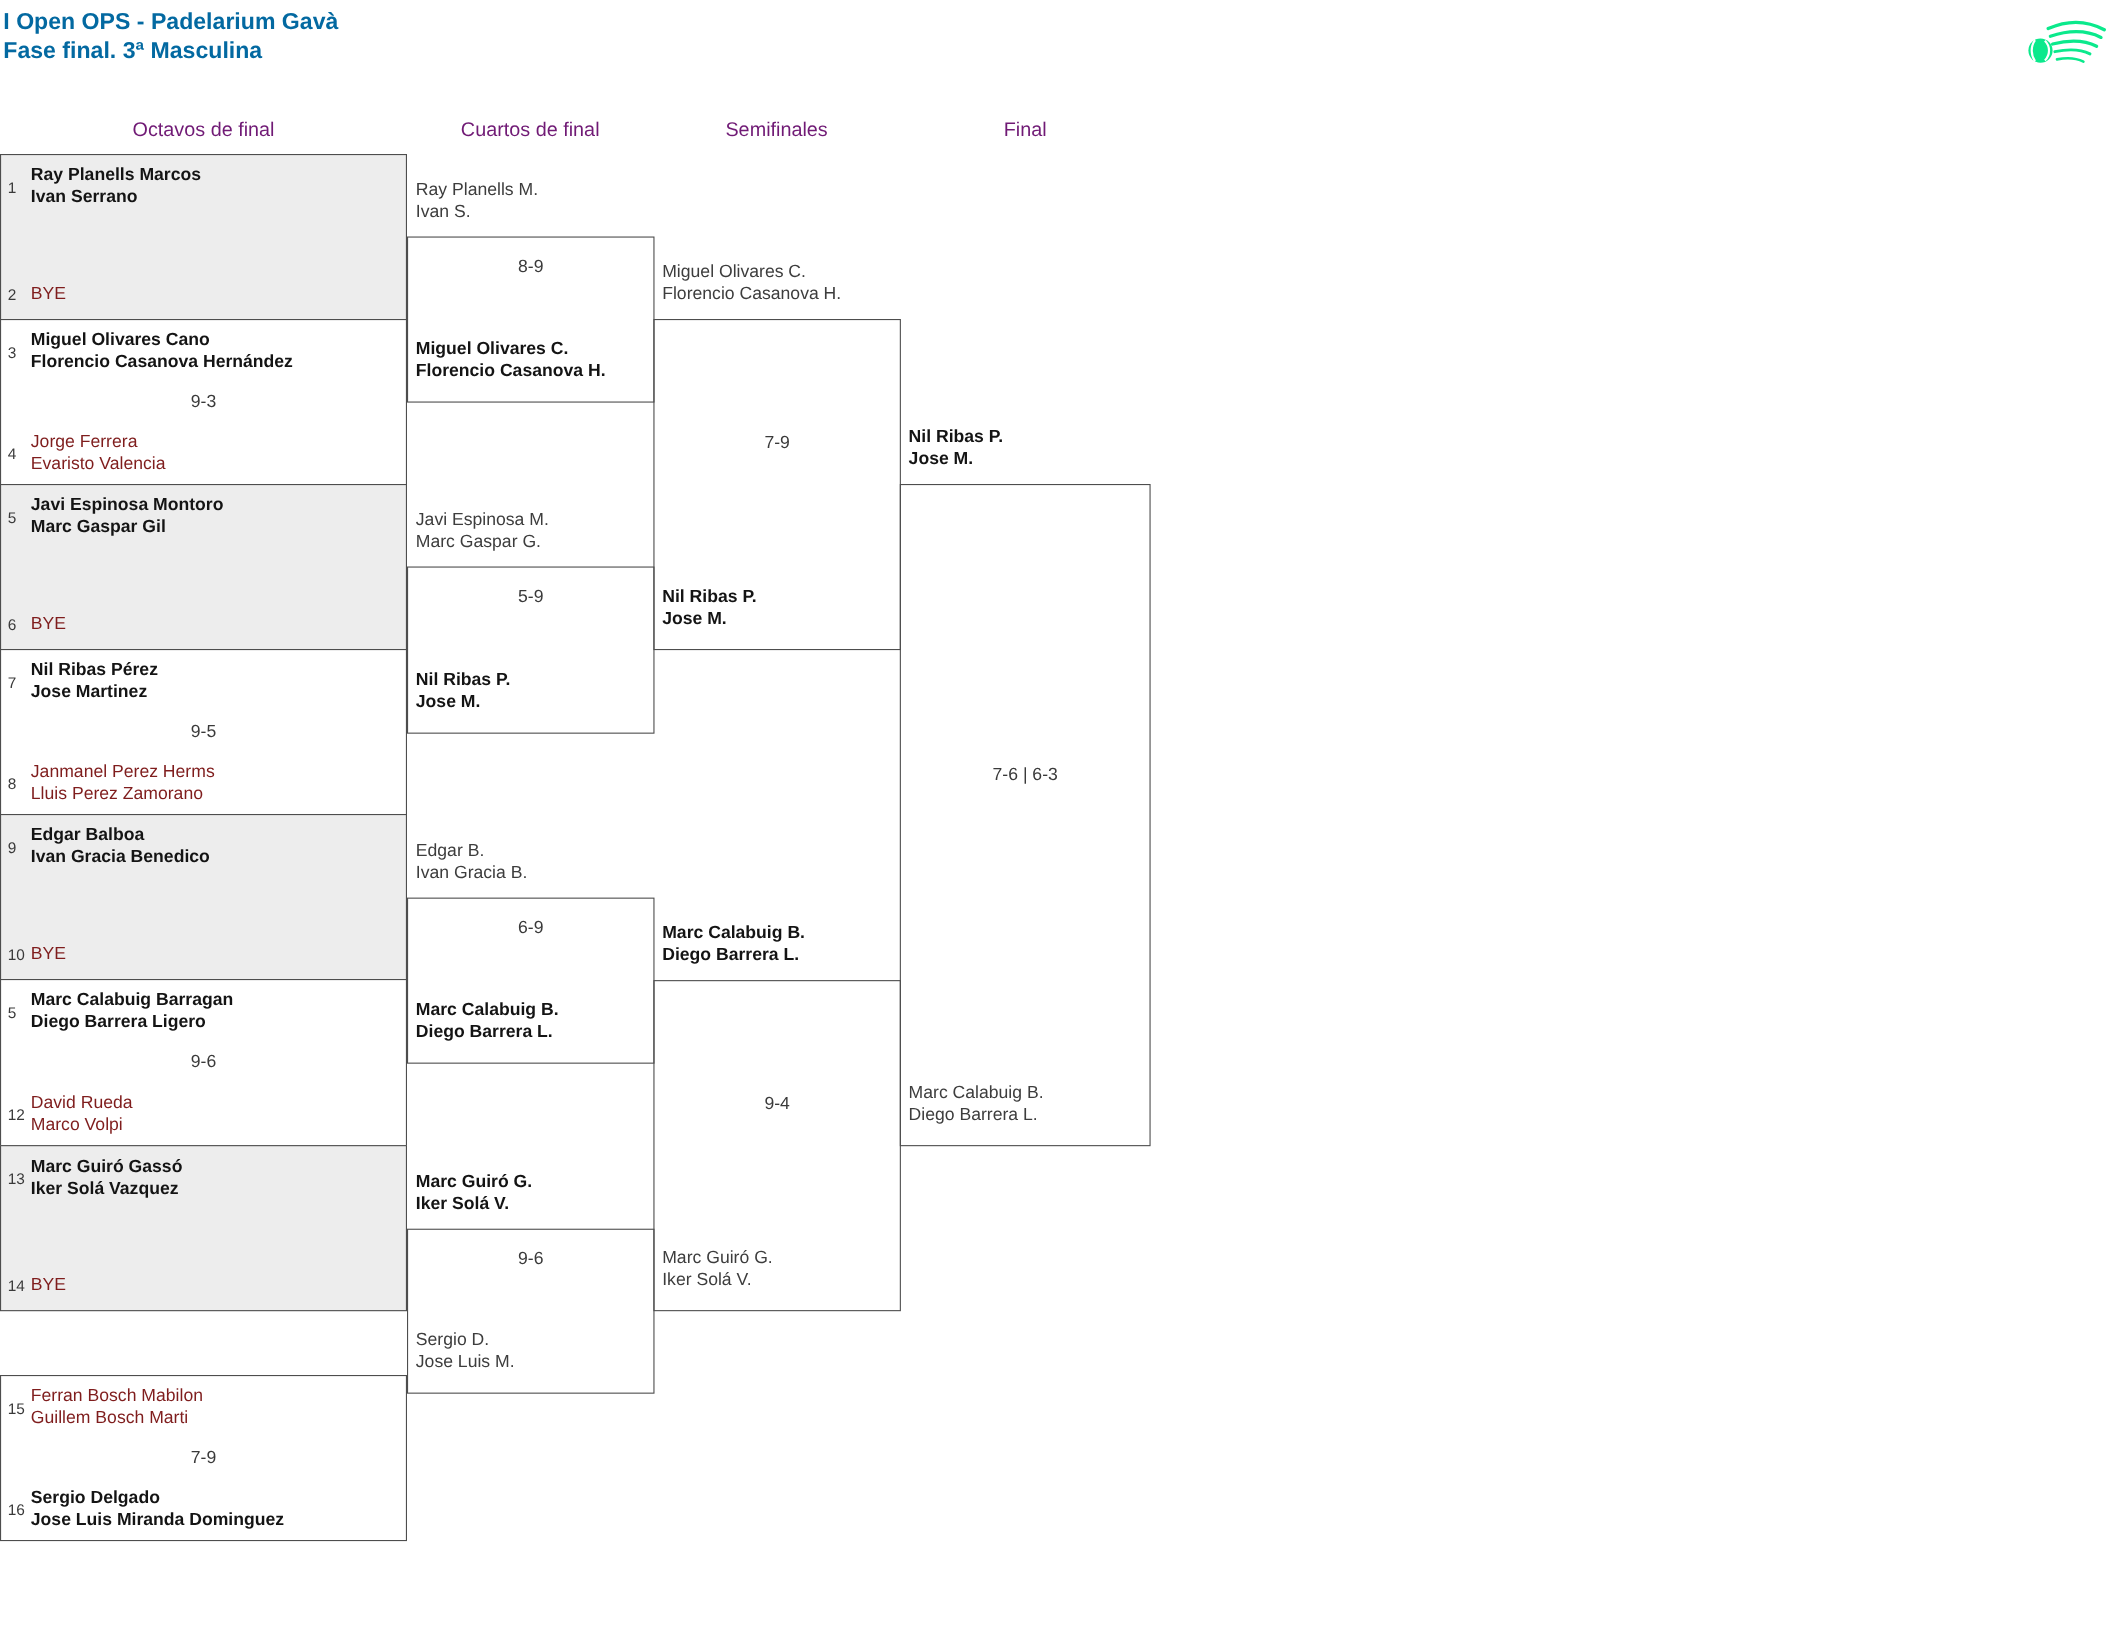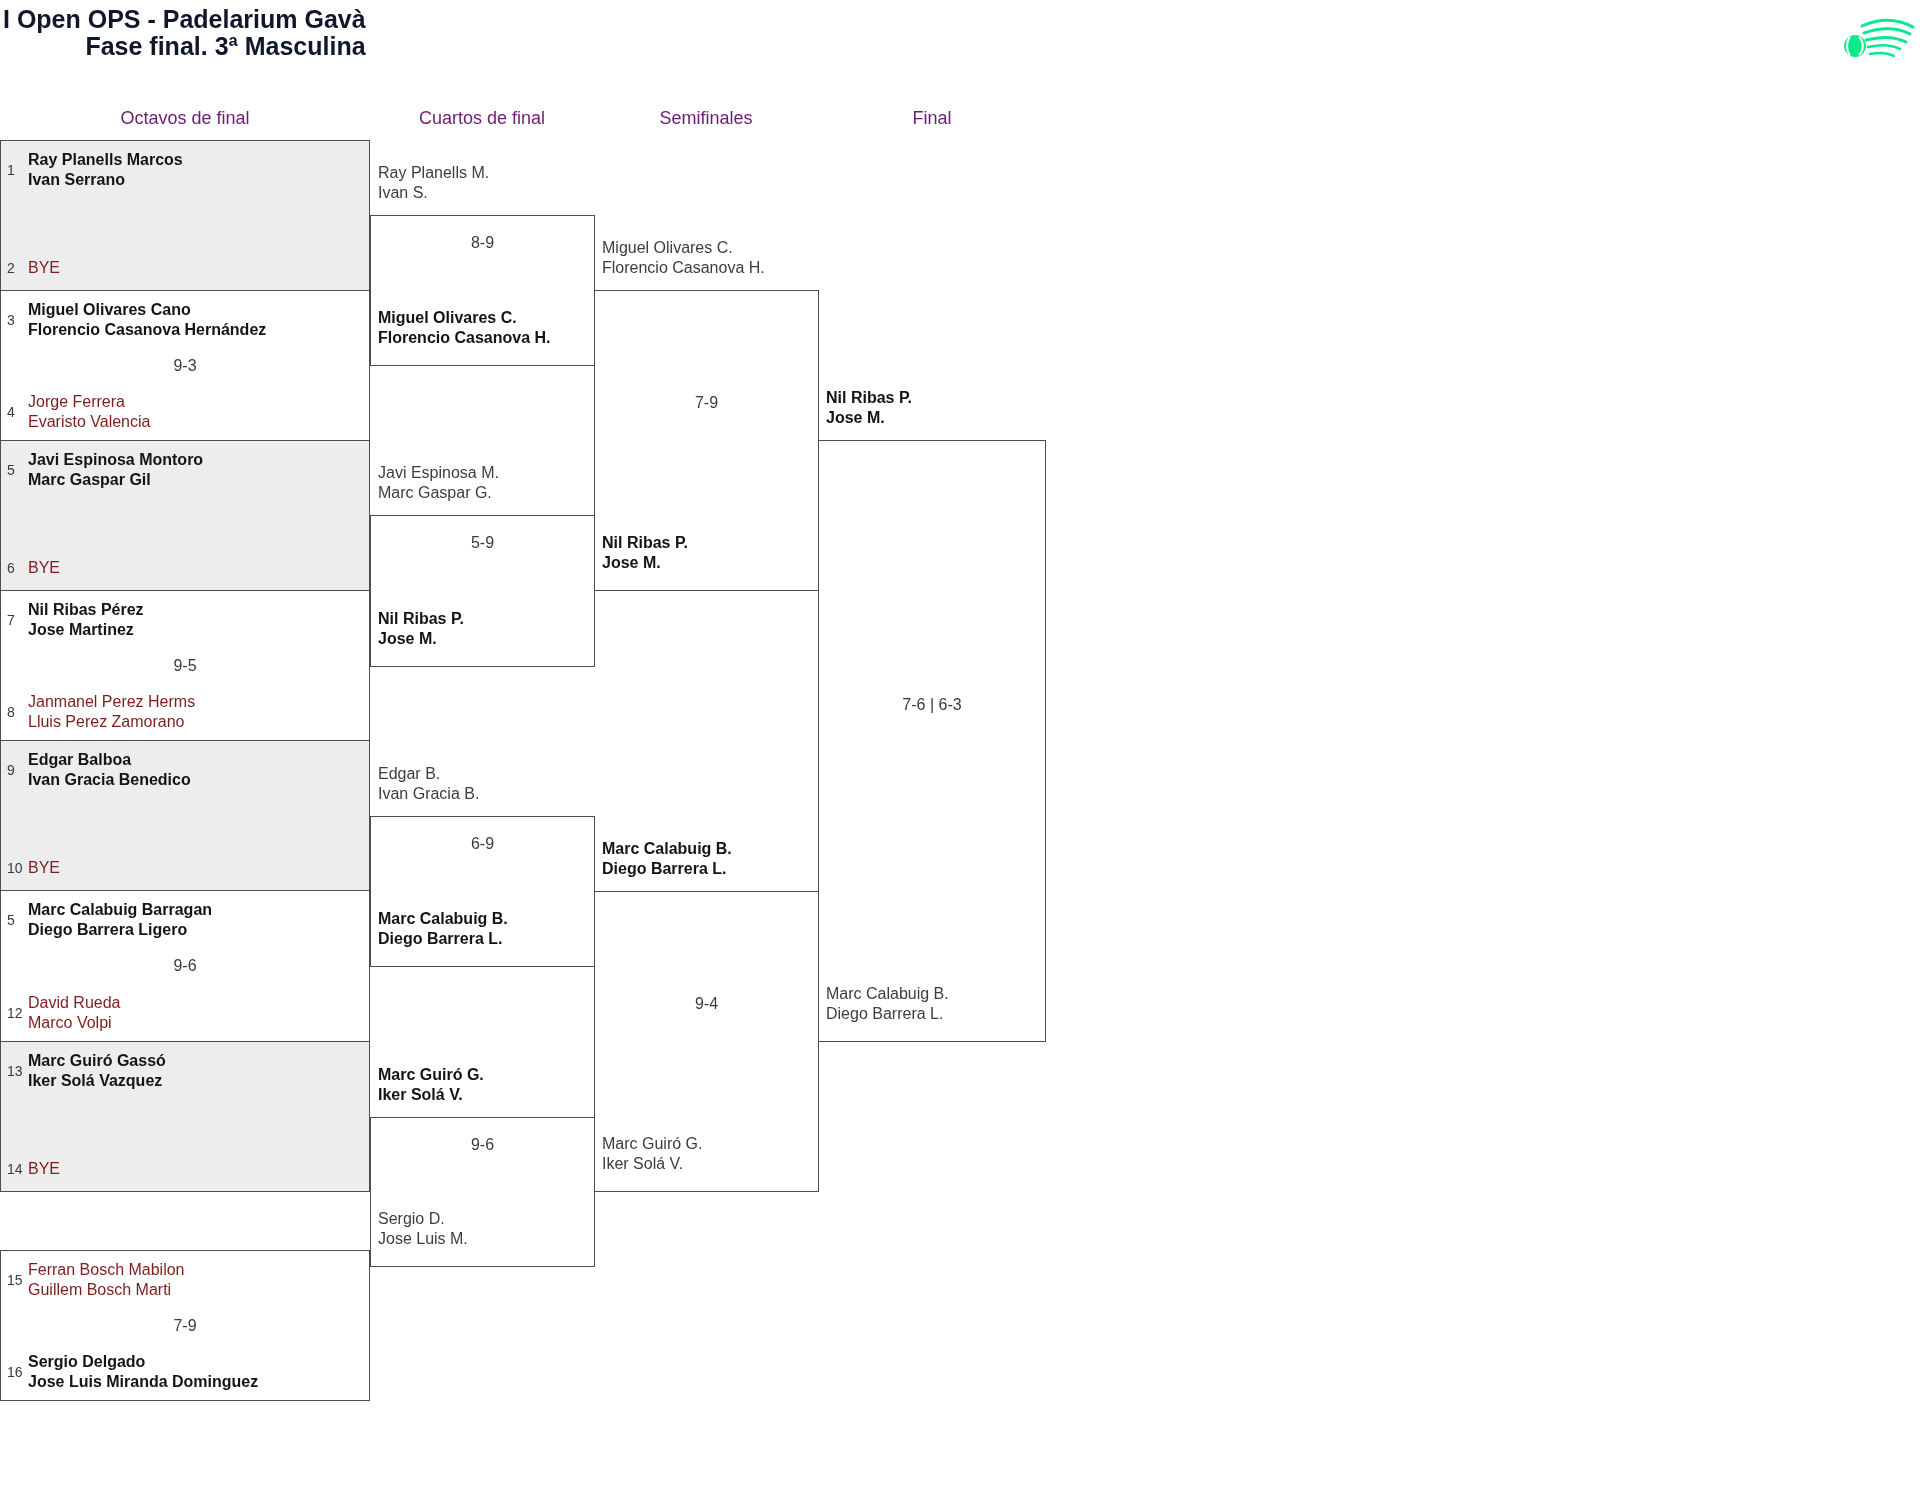--- a/index.html
+++ b/index.html
@@ -4,21 +4,21 @@
 <style>
   * { margin:0; padding:0; box-sizing:border-box; }
   html,body { background:#ffffff; }
   body {
     width:1920px; height:1492px; position:relative; overflow:hidden;
     font-family:"Liberation Sans","DejaVu Sans",sans-serif;
     color:#3d3d3d;
   }
   .titlebar { position:absolute; left:3px; top:6px; }
   .titlebar .t1, .titlebar .t2 {
-    font-size:25px; font-weight:700; color:#0f172a; line-height:27px; white-space:nowrap;text-align:right;
+    font-size:21px; font-weight:700; color:#0369a1; line-height:27px; white-space:nowrap;
   }
   .logo { position:absolute; left:1840px; top:16px; width:76px; height:48px; }
 
   .round-header {
     position:absolute; top:106px; height:24px; text-align:center;
     font-size:18px; font-weight:500; color:#701a75; line-height:24px;
   }
   .rh0 { left:0;     width:370px; }
   .rh1 { left:370px; width:224px; }
   .rh2 { left:594px; width:224px; }

